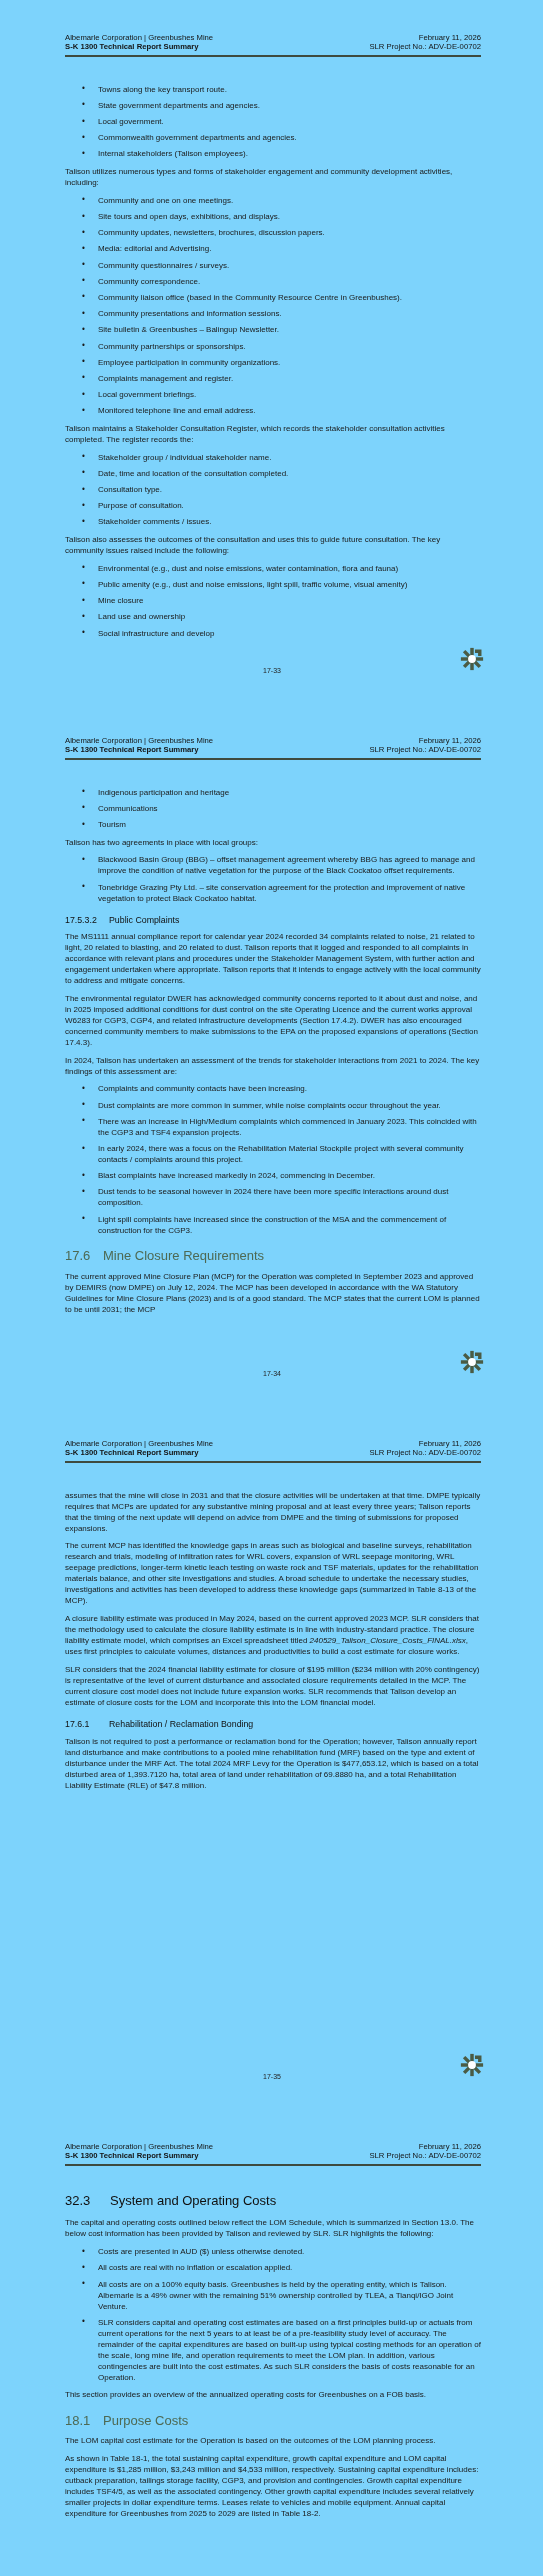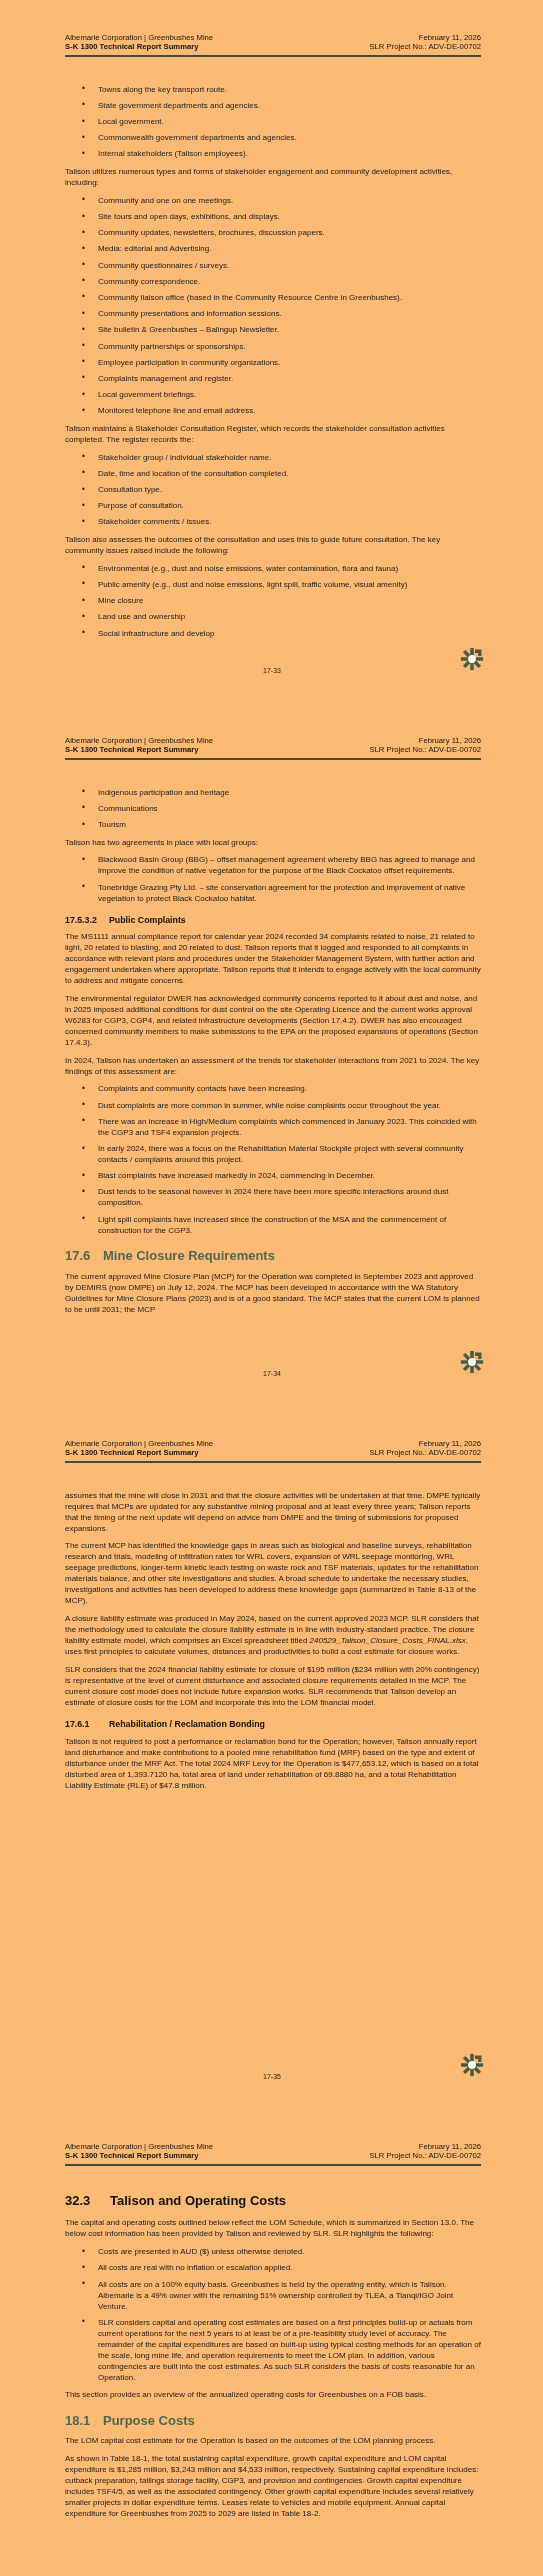--- a/index.html
+++ b/index.html
@@ -1,28 +1,28 @@
 <!DOCTYPE html>
 <html style="font-size:8.2px"><head>
 <meta charset="utf-8">
 <style>
   html,body{margin:0;padding:0;background:#ffffff}
   body{width:544px;font-family:"Liberation Sans",sans-serif;color:#1c1c1c}
   .page{position:relative;width:544px;height:703px;box-sizing:border-box;
-        padding:33px 63px 0 65px;overflow:hidden;background:#fdba74}
+        padding:33px 63px 0 65px;overflow:hidden;background:#7dd3fc}
   .hdr{display:flex;justify-content:space-between;font-size:7.7px;line-height:9px;color:#141414}
   .hdr .bold{font-weight:bold}
   .hdr-right{text-align:right}
   .rule{height:2.1px;background:#3e4a3e;margin-top:4.1px}
   .content{padding-top:18.5px;font-size:8px;line-height:11px;color:#1a1a1a}
   p.para{margin:0 0 6.7px 0;padding:0}
   .list{margin:0 0 6.7px 0}
   .li{position:relative;padding-left:33px;margin:0 0 5.2px 0}
   .li::before{content:"\2022";position:absolute;left:17px;top:-0.5px;font-size:8.2px}
-  .h1,.h2,.h3{font-weight:bold;display:flex;align-items:baseline}
+  .h1,.h2,.h3{font-weight:normal;display:flex;align-items:baseline}
   .h1{font-size:13px;line-height:15.5px;margin:0 0 9.3px 0;color:#101010}
   .h2{font-size:13px;line-height:14.4px;margin:13.4px 0 7.2px 0;color:#4d6953}
   .h3{font-size:8.8px;line-height:11.3px;margin:11.3px 0 5.2px 0;color:#101010}
   .h1 .num{flex:none;width:45px}
   .h2 .num{flex:none;width:38px}
   .h3 .num{flex:none;width:44px}
   .content > :first-child{margin-top:8px}
   .it{font-style:italic}
   .pagenum{position:absolute;left:0;right:0;bottom:29px;text-align:center;
            font-size:7px;color:#222222}
@@ -207,21 +207,21 @@
         </div>
         <div class="hdr-right">
           <div>February 11, 2026</div>
           <div>SLR Project No.: ADV-DE-00702</div>
         </div>
       </div>
       <div class="rule"></div>
       <div class="content">
         <div class="h1">
           <span class="num">32.3</span>
-          <span class="title">Talison and Operating Costs</span>
+          <span class="title">System and Operating Costs</span>
         </div>
         <p class="para">The capital and operating costs outlined below reflect the LOM Schedule, which is summarized in Section 13.0. The below cost information has been provided by Talison and reviewed by SLR. SLR highlights the following:</p>
         <div class="list">
           <div class="li"><span>Costs are presented in AUD ($) unless otherwise denoted.</span></div>
           <div class="li"><span>All costs are real with no inflation or escalation applied.</span></div>
           <div class="li"><span>All costs are on a 100% equity basis. Greenbushes is held by the operating entity, which is Talison. Albemarle is a 49% owner with the remaining 51% ownership controlled by TLEA, a Tianqi/IGO Joint Venture.</span></div>
           <div class="li"><span>SLR considers capital and operating cost estimates are based on a first principles build-up or actuals from current operations for the next 5 years to at least be of a pre-feasibility study level of accuracy. The remainder of the capital expenditures are based on built-up using typical costing methods for an operation of the scale, long mine life, and operation requirements to meet the LOM plan. In addition, various contingencies are built into the cost estimates. As such SLR considers the basis of costs reasonable for an Operation.</span></div>
         </div>
         <p class="para">This section provides an overview of the annualized operating costs for Greenbushes on a FOB basis.</p>
         <div class="h2">

